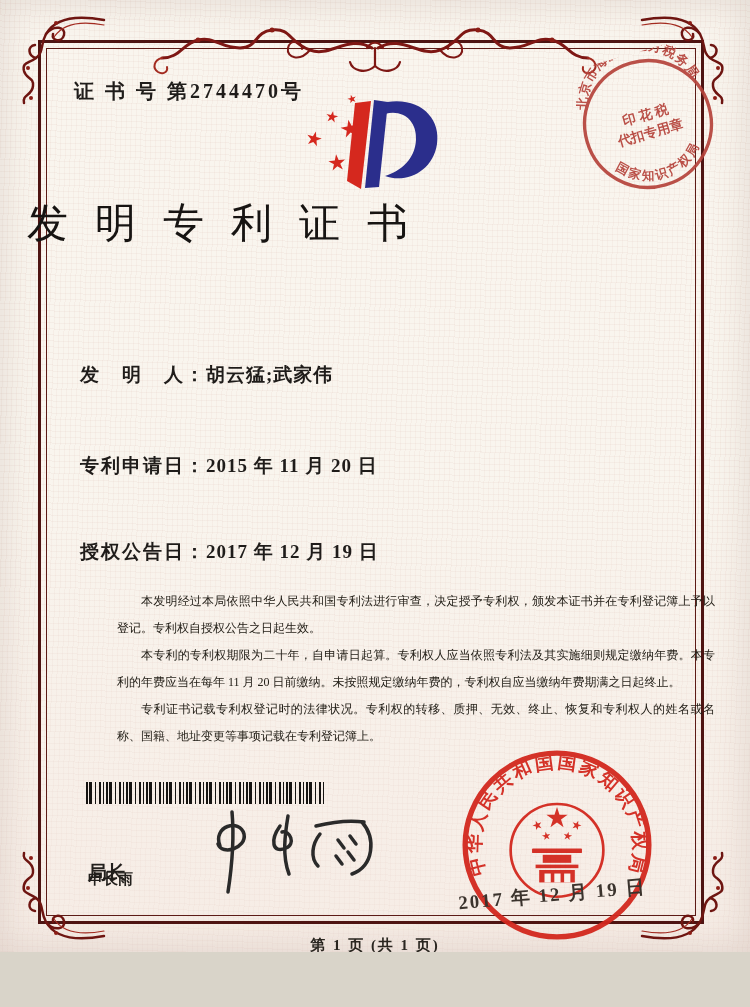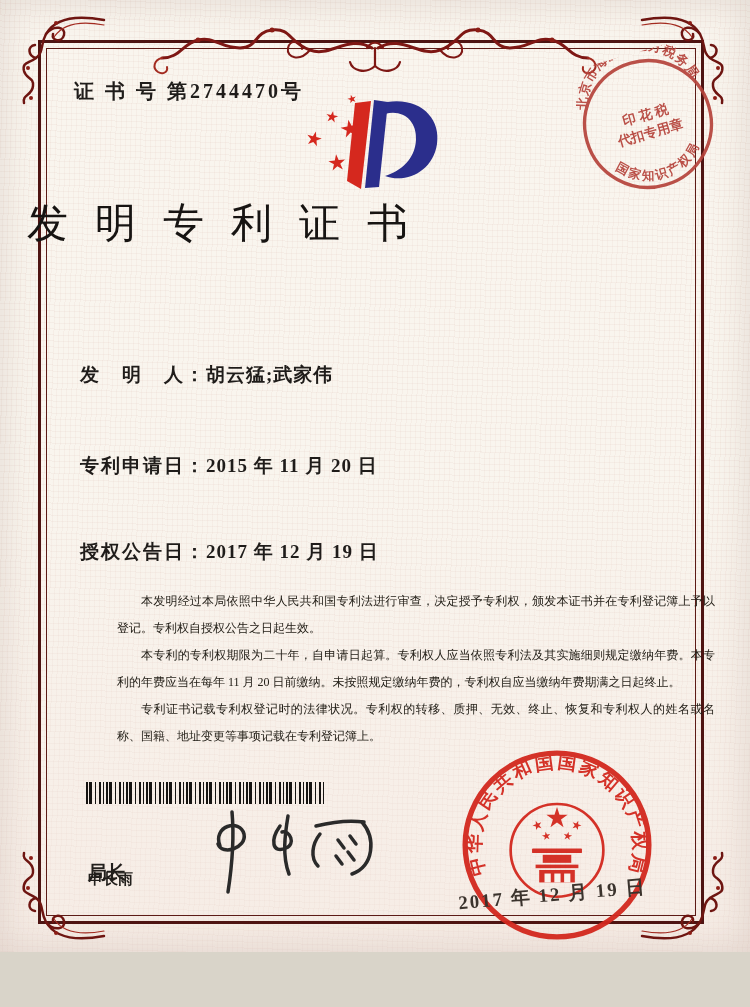--- a/index.html
+++ b/index.html
@@ -189,14 +189,15 @@
       <g fill="#f9f5ee">
         <rect x="106" y="152" width="7" height="10"></rect>
         <rect x="117" y="152" width="7" height="10"></rect>
         <rect x="128" y="152" width="7" height="10"></rect>
       </g>
     </g>
   </svg>
 
   <div class="seal-date">2017 年 12 月 19 日</div>
 
+  <div class="footer">第 1 页 (共 1 页)</div>
 
 </div>
 
 </body></html>

